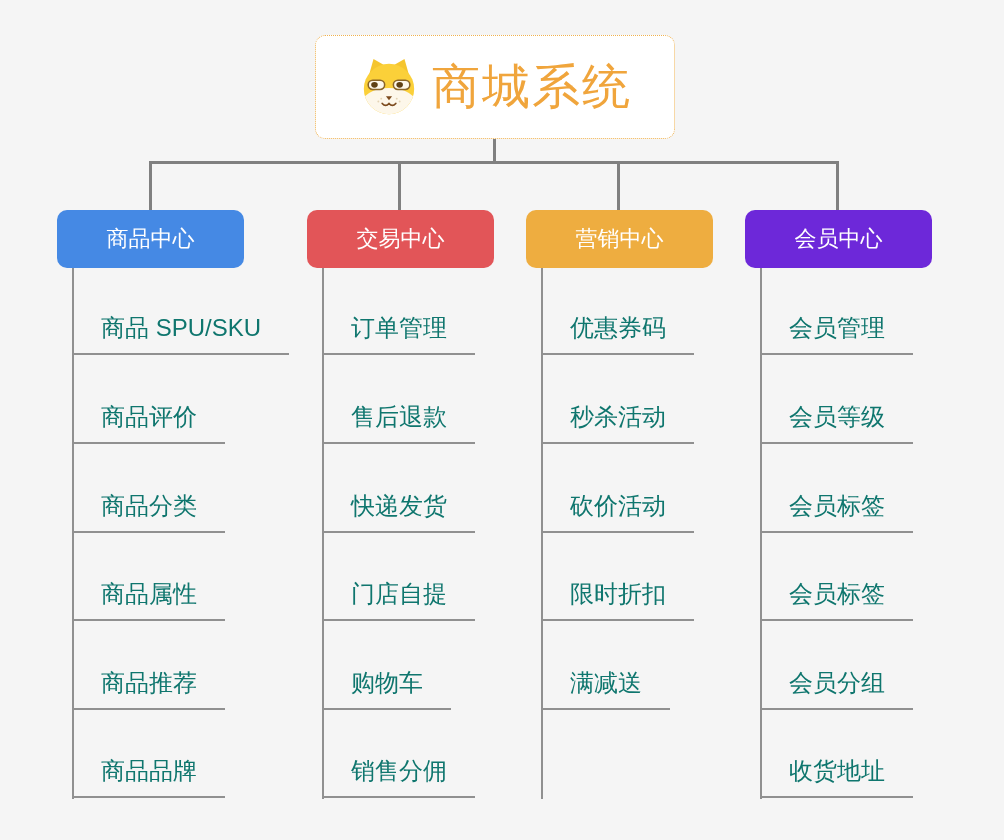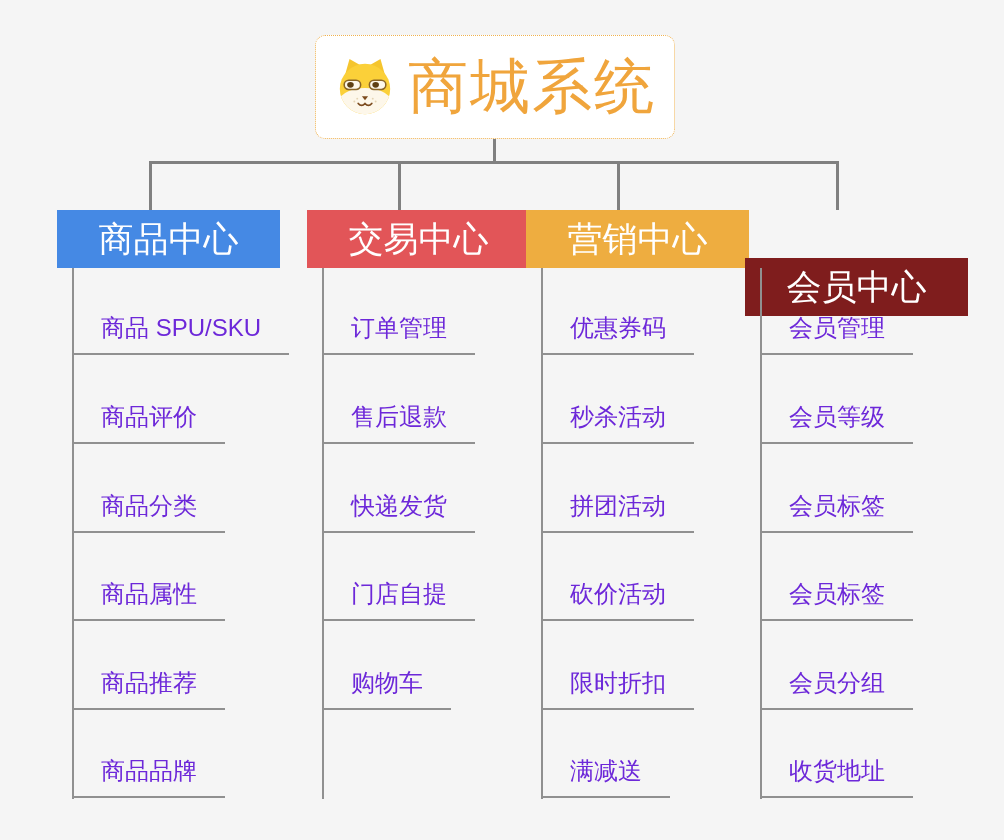--- a/index.html
+++ b/index.html
@@ -17,39 +17,39 @@
   .root-node{
     position:absolute;left:315px;top:35px;width:360px;height:104px;
     background:#ffffff;
     border:1px dotted #f0b24f;
     border-radius:10px;
     display:flex;align-items:center;justify-content:center;
     box-sizing:border-box;
   }
   .root-title{
     color:#f0a53c;
-    font-size:60px;
+    font-size:48px;
     letter-spacing:2px;
     margin-left:12px;
     white-space:nowrap;
   }
   
   .line{position:absolute;background:#808080;}
   .stub-root{left:493px;top:139px;width:3px;height:23px;}
   .rail{left:149px;top:161px;width:690px;height:3px;}
   .drop{top:161px;width:3px;height:49px;}
   .drop-1{left:149px;}
   .drop-2{left:398px;}
   .drop-3{left:617px;}
   .drop-4{left:836px;}
   
   .branch-box{
-    position:absolute;top:210px;width:223px;height:58px;
-    border-radius:0;
-    color:#ffffff;font-size:35px;
+    position:absolute;top:210px;width:187px;height:58px;
+    border-radius:10px;
+    color:#ffffff;font-size:22px;
     display:flex;align-items:center;justify-content:center;
     white-space:nowrap;
     box-sizing:border-box;
   }
   .branch-1{left:57px;}
   .branch-2{left:307px;}
   .branch-3{left:526px;}
   .branch-4{left:745px;}
   
   .leaf-col{
@@ -57,21 +57,21 @@
     border-left:2px solid #909090;
     box-sizing:border-box;
   }
   .col-1{left:72px;}
   .col-2{left:322px;}
   .col-3{left:541px;}
   .col-4{left:760px;font-family:Liberation Serif, serif;}
   .leaf{
     position:absolute;left:-2px;
     white-space:nowrap;
-    font-size:24px;line-height:32px;color:#6d28d9;
+    font-size:24px;line-height:32px;color:#0f766e;
     padding:0 28px 9px 29px;
     border-bottom:2px solid #909090;
   }
   .leaf:nth-child(1){top:44px;}
   .leaf:nth-child(2){top:133px;}
   .leaf:nth-child(3){top:222px;}
   .leaf:nth-child(4){top:310px;}
   .leaf:nth-child(5){top:399px;}
   .leaf:nth-child(6){top:487px;}
 </style>
@@ -110,43 +110,43 @@
   <div class="line stub-root"></div>
   <div class="line rail"></div>
   <div class="line drop drop-1"></div>
   <div class="line drop drop-2"></div>
   <div class="line drop drop-3"></div>
   <div class="line drop drop-4"></div>
 
   <div class="branch-box branch-1" style="background: rgb(69, 137, 228);">商品中心</div>
   <div class="branch-box branch-2" style="background: rgb(226, 85, 88);">交易中心</div>
   <div class="branch-box branch-3" style="background: rgb(238, 173, 64);">营销中心</div>
-  <div class="branch-box branch-4" style="background: #7f1d1d; margin-top: 48px;">会员中心</div>
+  <div class="branch-box branch-4" style="background: #6d28d9;">会员中心</div>
 
   <div class="leaf-col col-1">
     <div class="leaf">商品 SPU/SKU</div>
     <div class="leaf">商品评价</div>
     <div class="leaf">商品分类</div>
     <div class="leaf">商品属性</div>
     <div class="leaf">商品推荐</div>
     <div class="leaf">商品品牌</div>
   </div>
 
   <div class="leaf-col col-2">
     <div class="leaf">订单管理</div>
     <div class="leaf">售后退款</div>
     <div class="leaf">快递发货</div>
     <div class="leaf">门店自提</div>
     <div class="leaf">购物车</div>
+    <div class="leaf">销售分佣</div>
   </div>
 
   <div class="leaf-col col-3">
     <div class="leaf">优惠券码</div>
     <div class="leaf">秒杀活动</div>
-    <div class="leaf">拼团活动</div>
     <div class="leaf">砍价活动</div>
     <div class="leaf">限时折扣</div>
     <div class="leaf">满减送</div>
   </div>
 
   <div class="leaf-col col-4">
     <div class="leaf">会员管理</div>
     <div class="leaf">会员等级</div>
     <div class="leaf">会员标签</div>
     <div class="leaf">会员标签</div>

